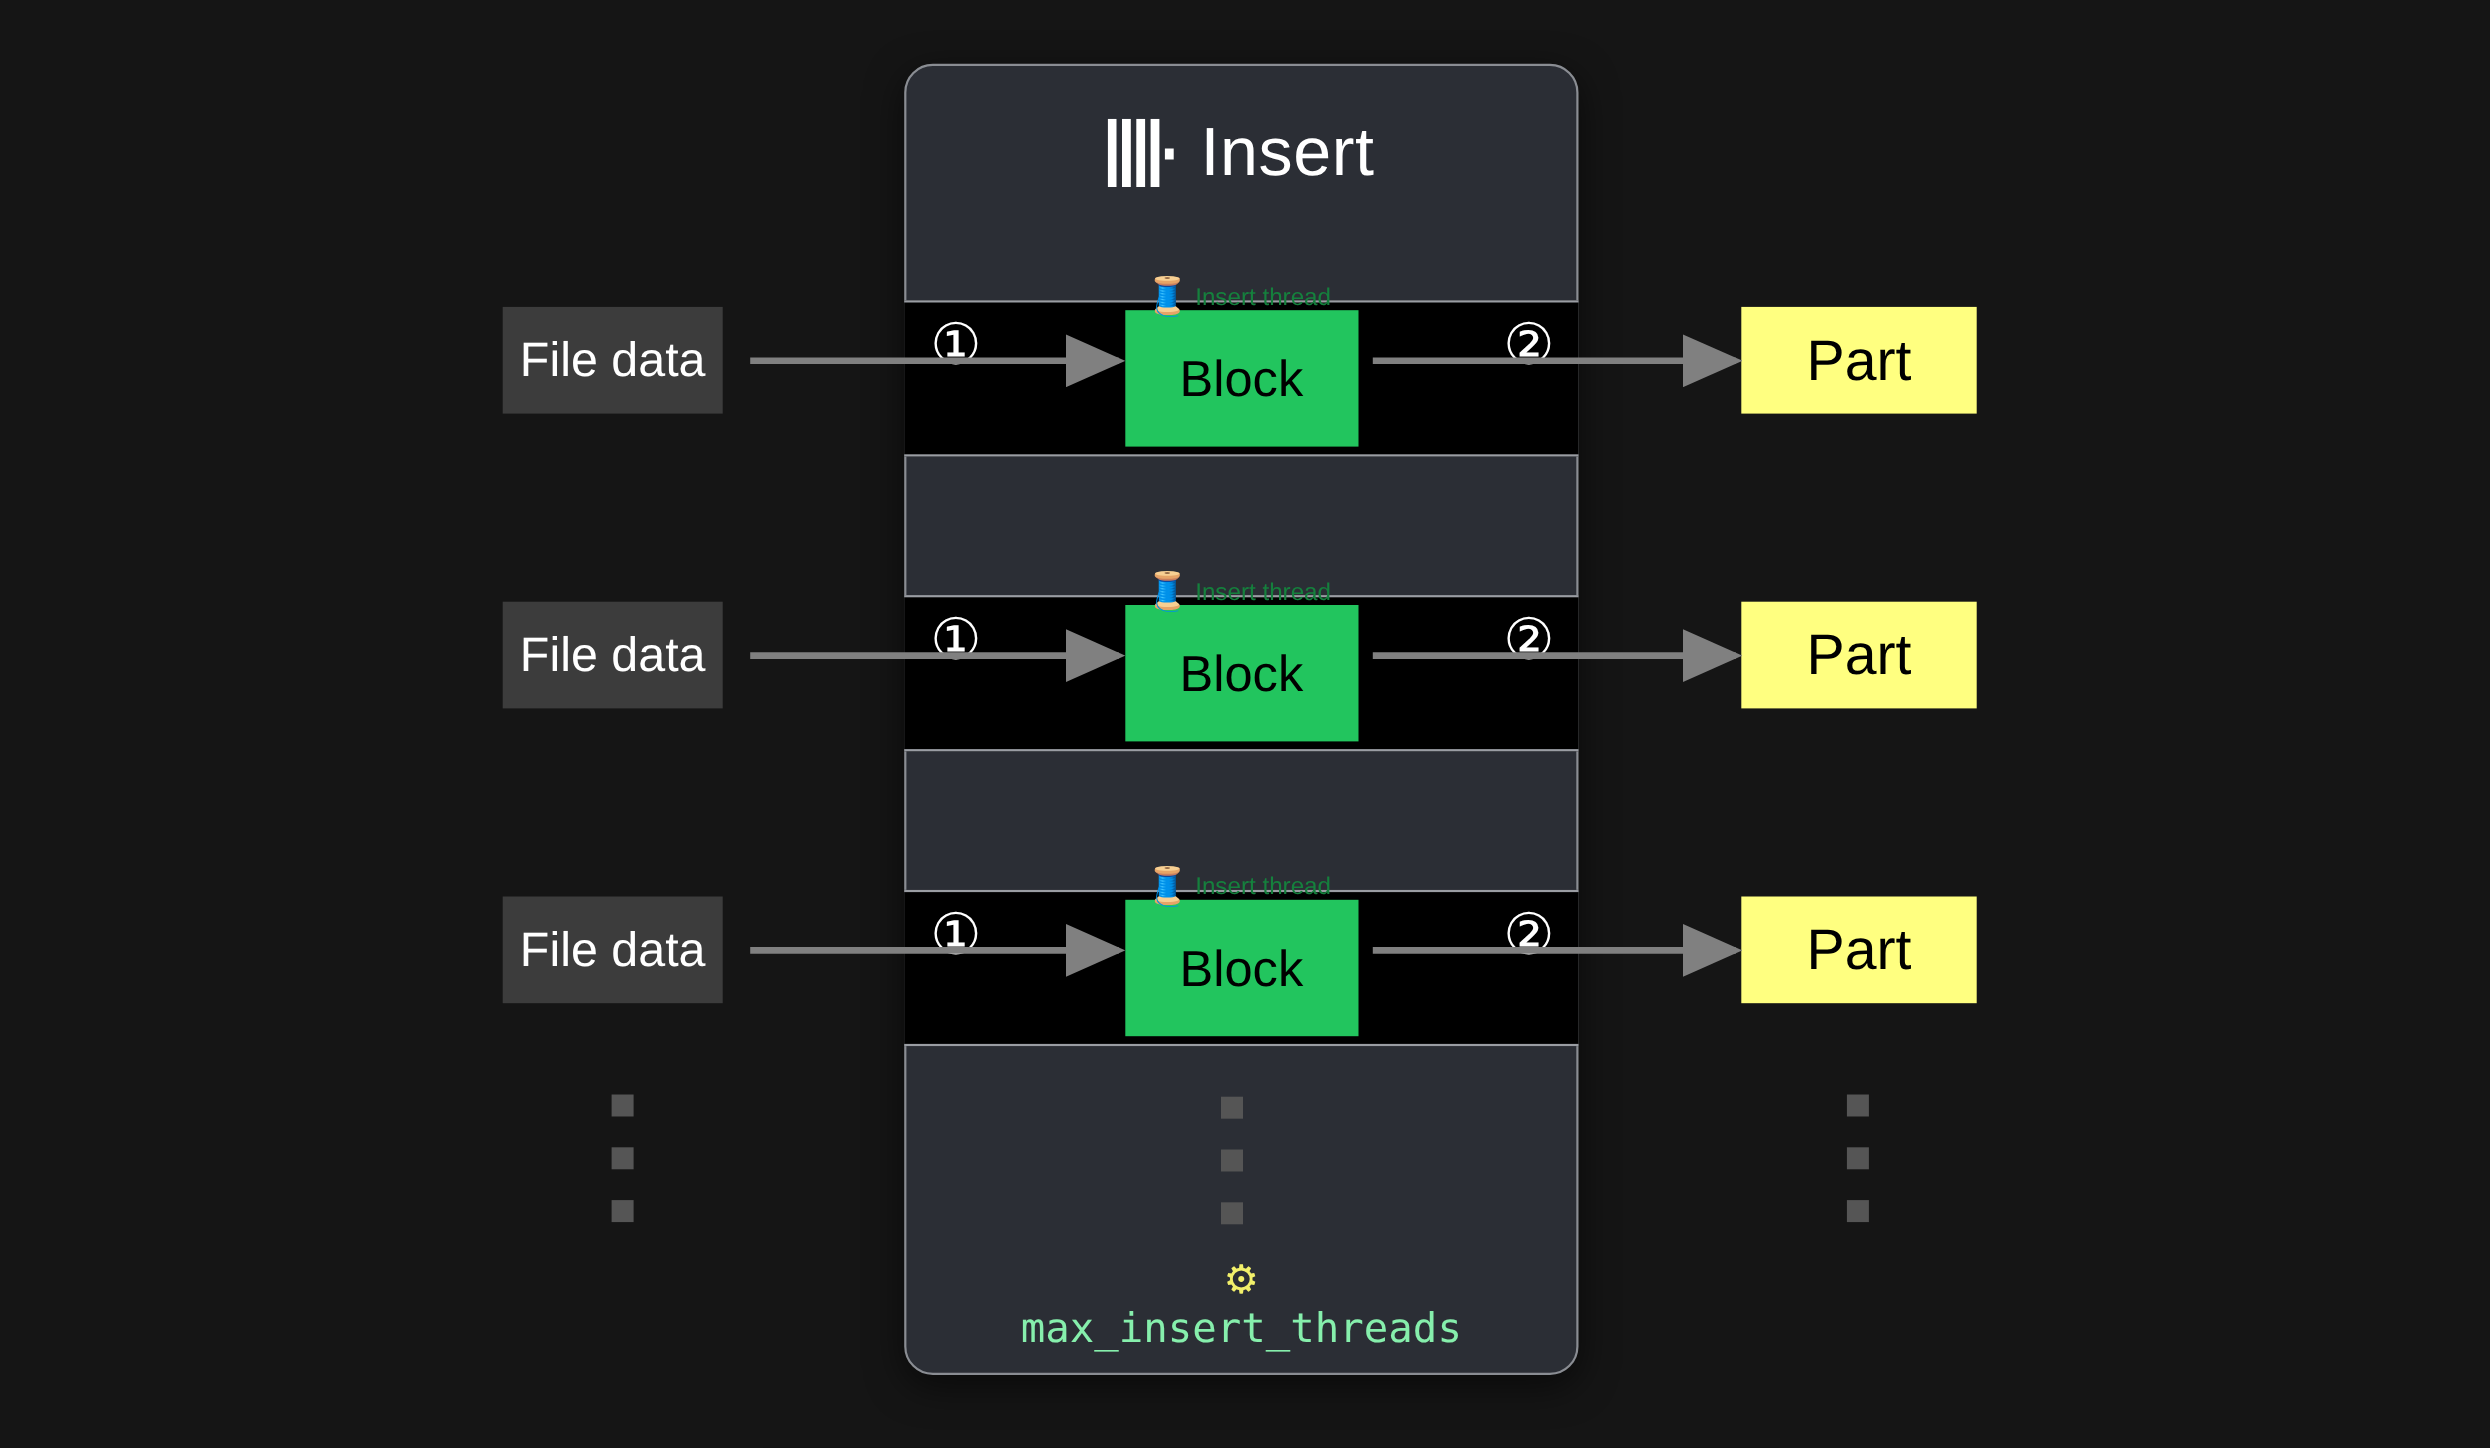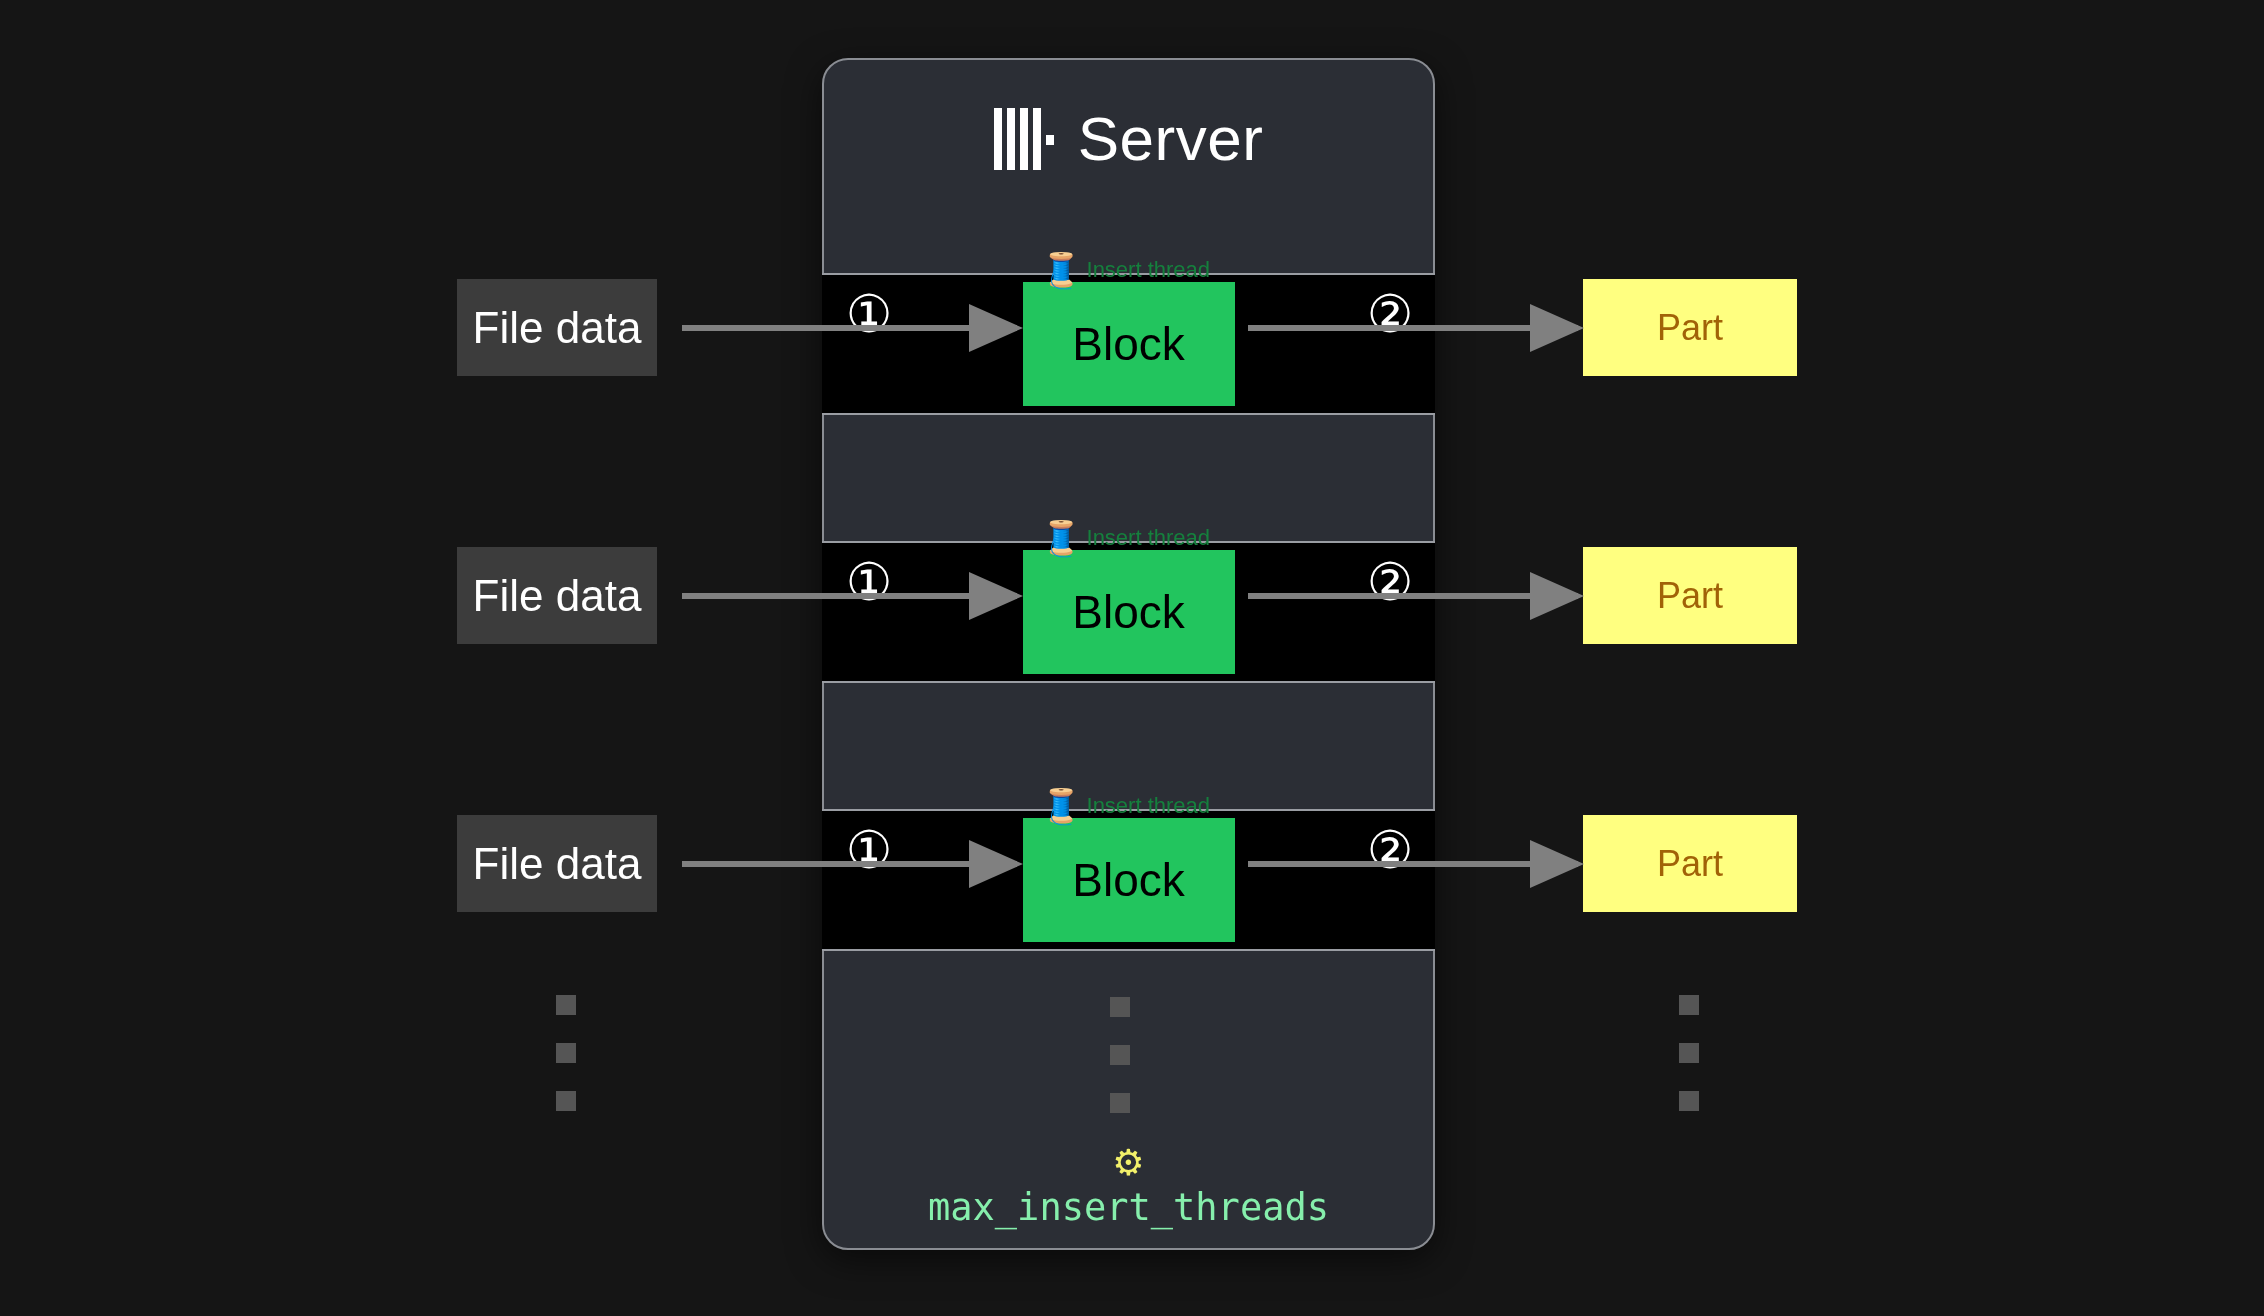--- a/index.html
+++ b/index.html
@@ -153,22 +153,22 @@
     position: absolute;
     width: 214px;
     height: 97px;
     background: #ffff80;
     display: flex;
     align-items: center;
     justify-content: center;
     left: 1583px;
   }
   .part-box span {
-    color: #a16207;
-    font-size: 36px;
+    color: #000000;
+    font-size: 52px;
     line-height: 1;
   }
   .part-box.b1 { top: 279px; }
   .part-box.b2 { top: 547px; }
   .part-box.b3 { top: 815px; }
 
   
   .arrows {
     position: absolute;
     left: 0;
@@ -225,21 +225,21 @@
   <div class="server-panel">
 
     <div class="server-header">
       <svg class="ch-logo" width="62" height="62" viewBox="0 0 62 62">
         <rect x="0" y="0" width="8" height="62" fill="#ffffff"></rect>
         <rect x="13" y="0" width="8" height="62" fill="#ffffff"></rect>
         <rect x="26" y="0" width="8" height="62" fill="#ffffff"></rect>
         <rect x="39" y="0" width="8" height="62" fill="#ffffff"></rect>
         <rect x="52" y="27" width="8" height="10" fill="#ffffff"></rect>
       </svg>
-      <div class="server-title">Server</div>
+      <div class="server-title">Insert</div>
     </div>
 
     <div class="thread-row r1">
       <div class="thread-label">
         <span class="spool-icon">🧵</span>
         <span class="thread-label-text">Insert thread</span>
       </div>
       <div class="circ-num left">①</div>
       <div class="block-box">
         <span>Block</span>

